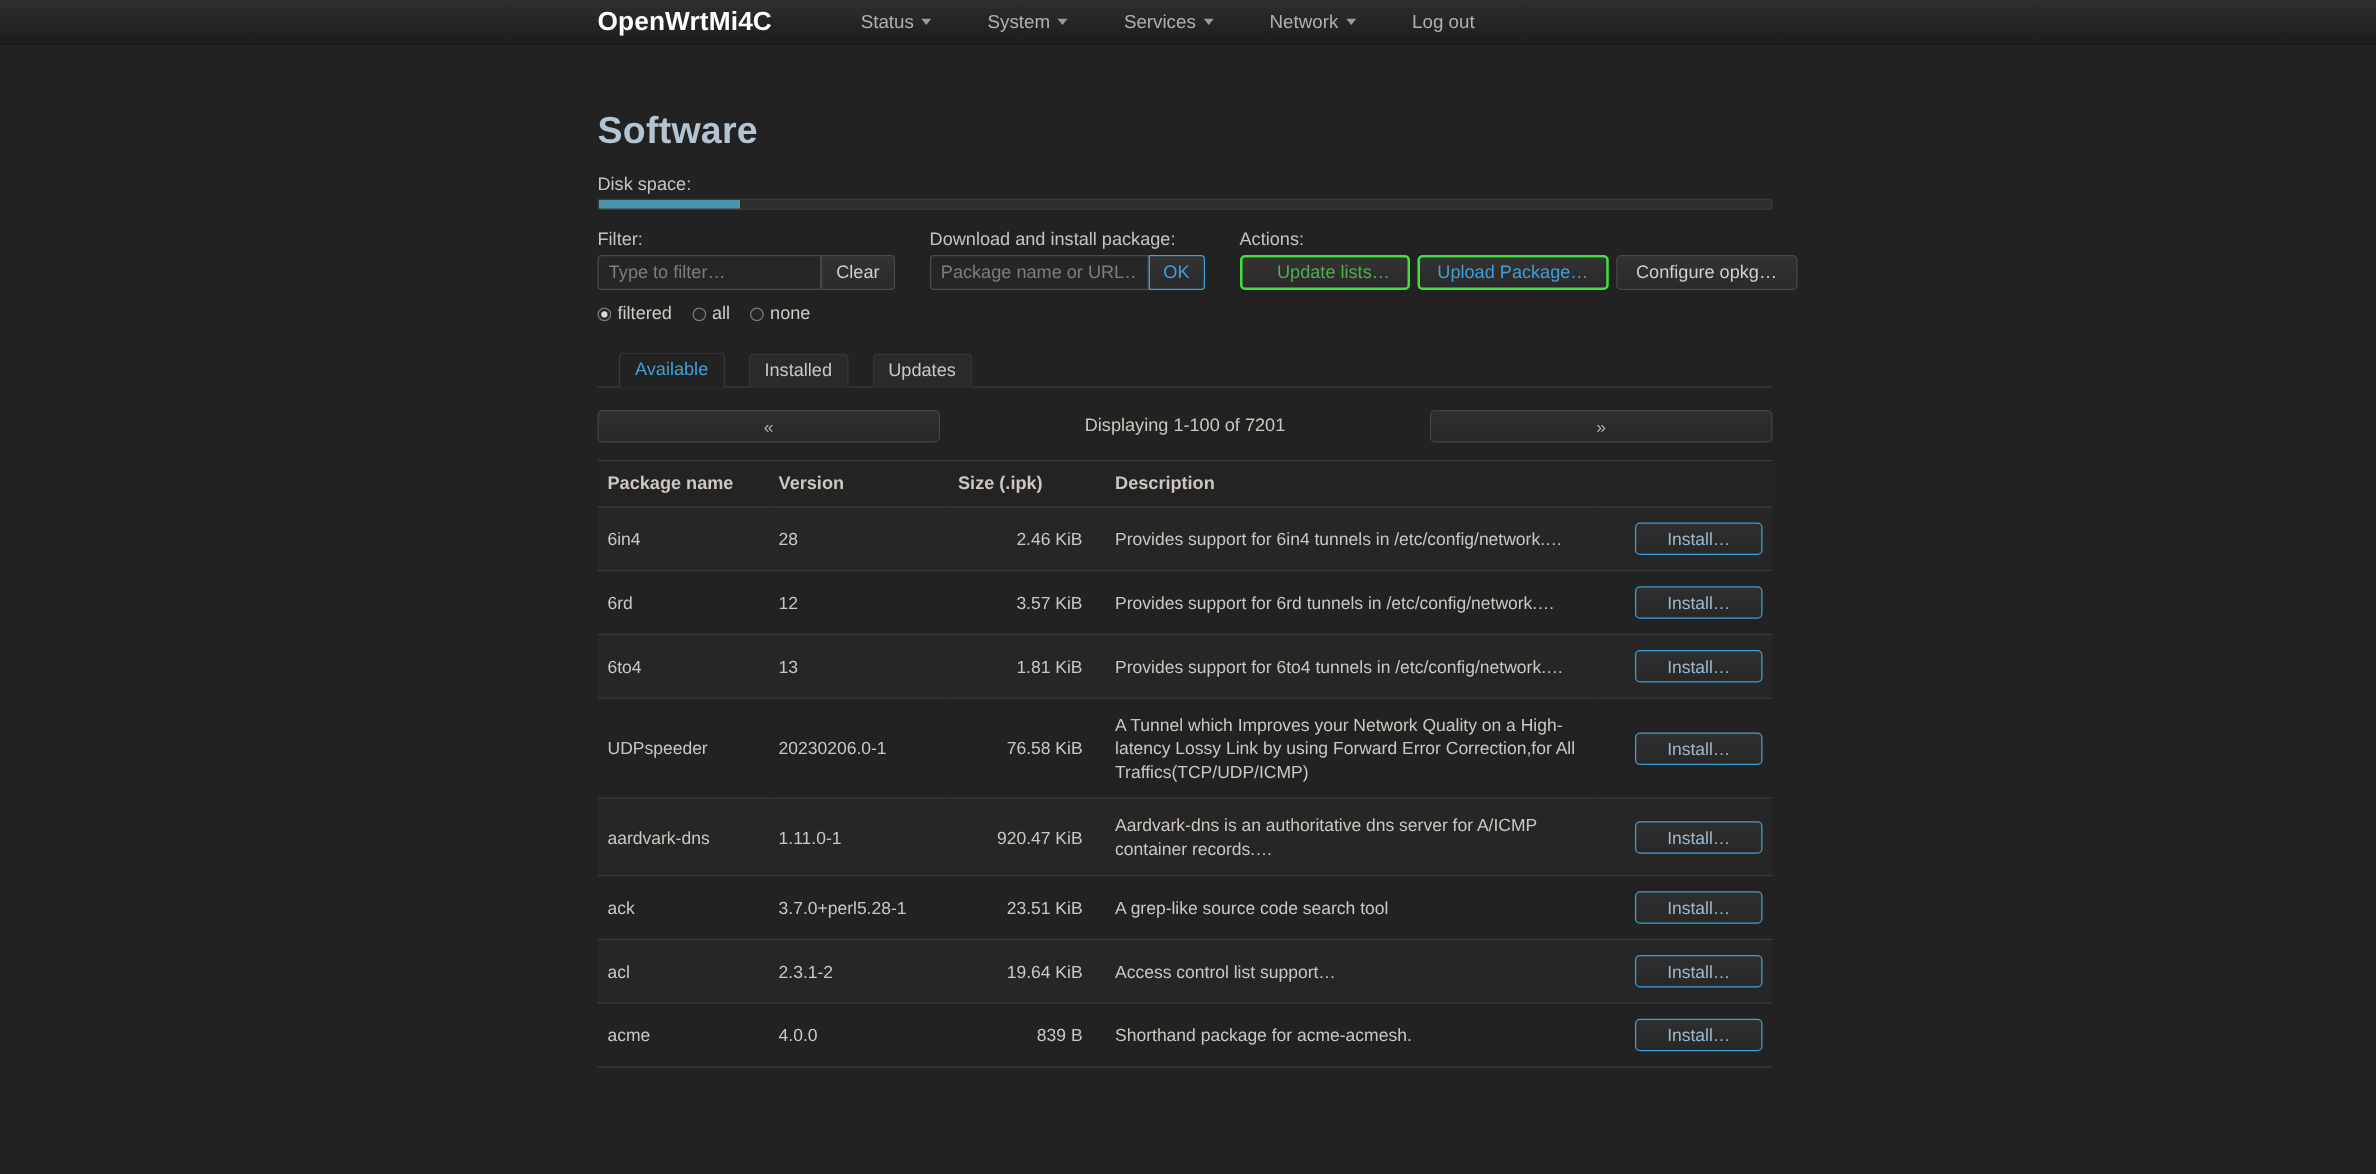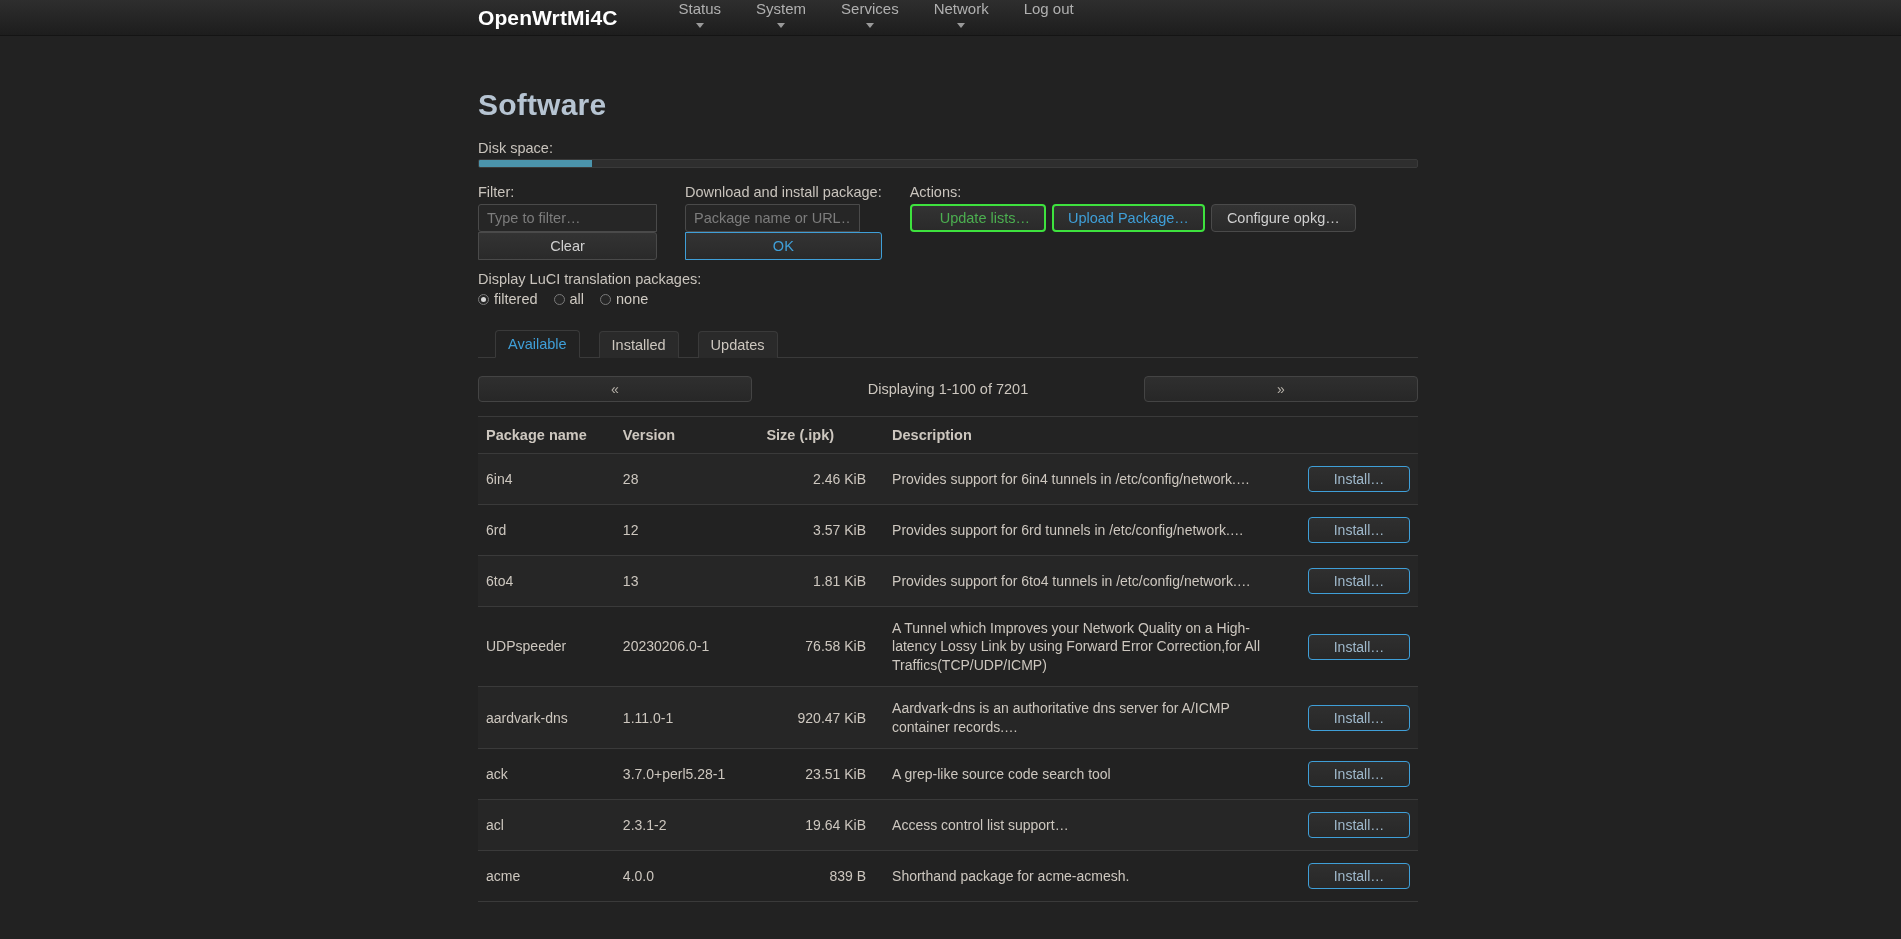--- a/index.html
+++ b/index.html
@@ -14,41 +14,40 @@
   }
 
   
   .navbar {
     height: 36px;
     background: linear-gradient(to bottom, #2e2e2e 0%, #1d1d1d 100%);
     border-bottom: 1px solid #141414;
     display: flex;
     align-items: center;
     padding-left: 478px;
-    gap: 1px;
+    gap: 11px;
   }
   .brand {
     color: #ffffff;
     font-size: 21px;
     font-weight: bold;
     letter-spacing: 0.1px;
     margin-right: 43px;
     white-space: nowrap;
   }
   .navitem {
     color: #b0b0b0;
     font-size: 15px;
     padding: 0 17px;
     white-space: nowrap;
     display: flex;
     align-items: center;
     gap: 6px;
     height: 36px;
     cursor: pointer;
-    flex-direction: column;
   }
   .caret {
     width: 0; height: 0;
     border-left: 4px solid transparent;
     border-right: 4px solid transparent;
     border-top: 5px solid #9a9a9a;
     display: inline-block;
   }
 
   
@@ -85,21 +84,21 @@
 
   
   .controls {
     display: flex;
     align-items: flex-start;
     gap: 0;
   }
   .ctl-block { margin-right: 28px; }
   .ctl-label { font-size: 14.5px; color: #c9c4bd; margin-bottom: 4px; display:block; }
 
-  .input-group { display: flex; flex-direction: column; }
+  .input-group { display: flex; }
   .txtin {
     background: #262626;
     border: 1px solid #4a4a4a;
     color: #cfcfcf;
     font-family: "Liberation Sans", sans-serif;
     font-size: 14.5px;
     height: 28px;
     padding: 0 8px;
     border-radius: 3px 0 0 3px;
     outline: none;
@@ -306,21 +305,20 @@
       <div class="actions-row">
         <button class="abtn update">Update lists…</button>
         <button class="abtn upload">Upload Package…</button>
         <button class="abtn configure">Configure opkg…</button>
       </div>
     </div>
 
   </div>
 
   <div class="radio-block">
-    <span class="ctl-label">Display LuCI translation packages:</span>
     <div class="radio-row">
       <label class="radio-item">
         <span class="radio-dot on"></span>
         <span>filtered</span>
       </label>
       <label class="radio-item">
         <span class="radio-dot"></span>
         <span>all</span>
       </label>
       <label class="radio-item">

